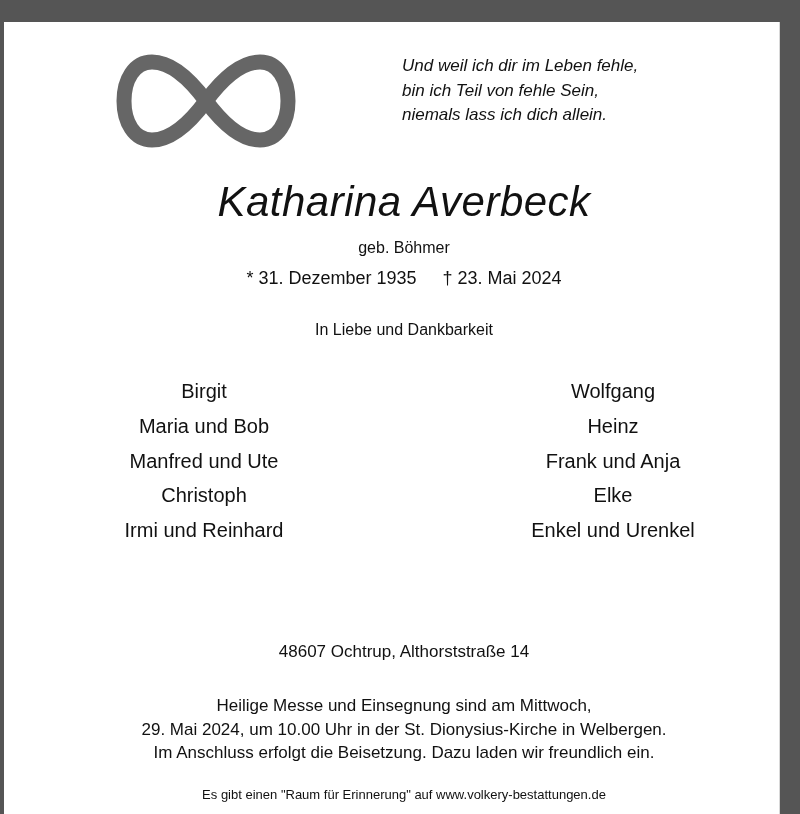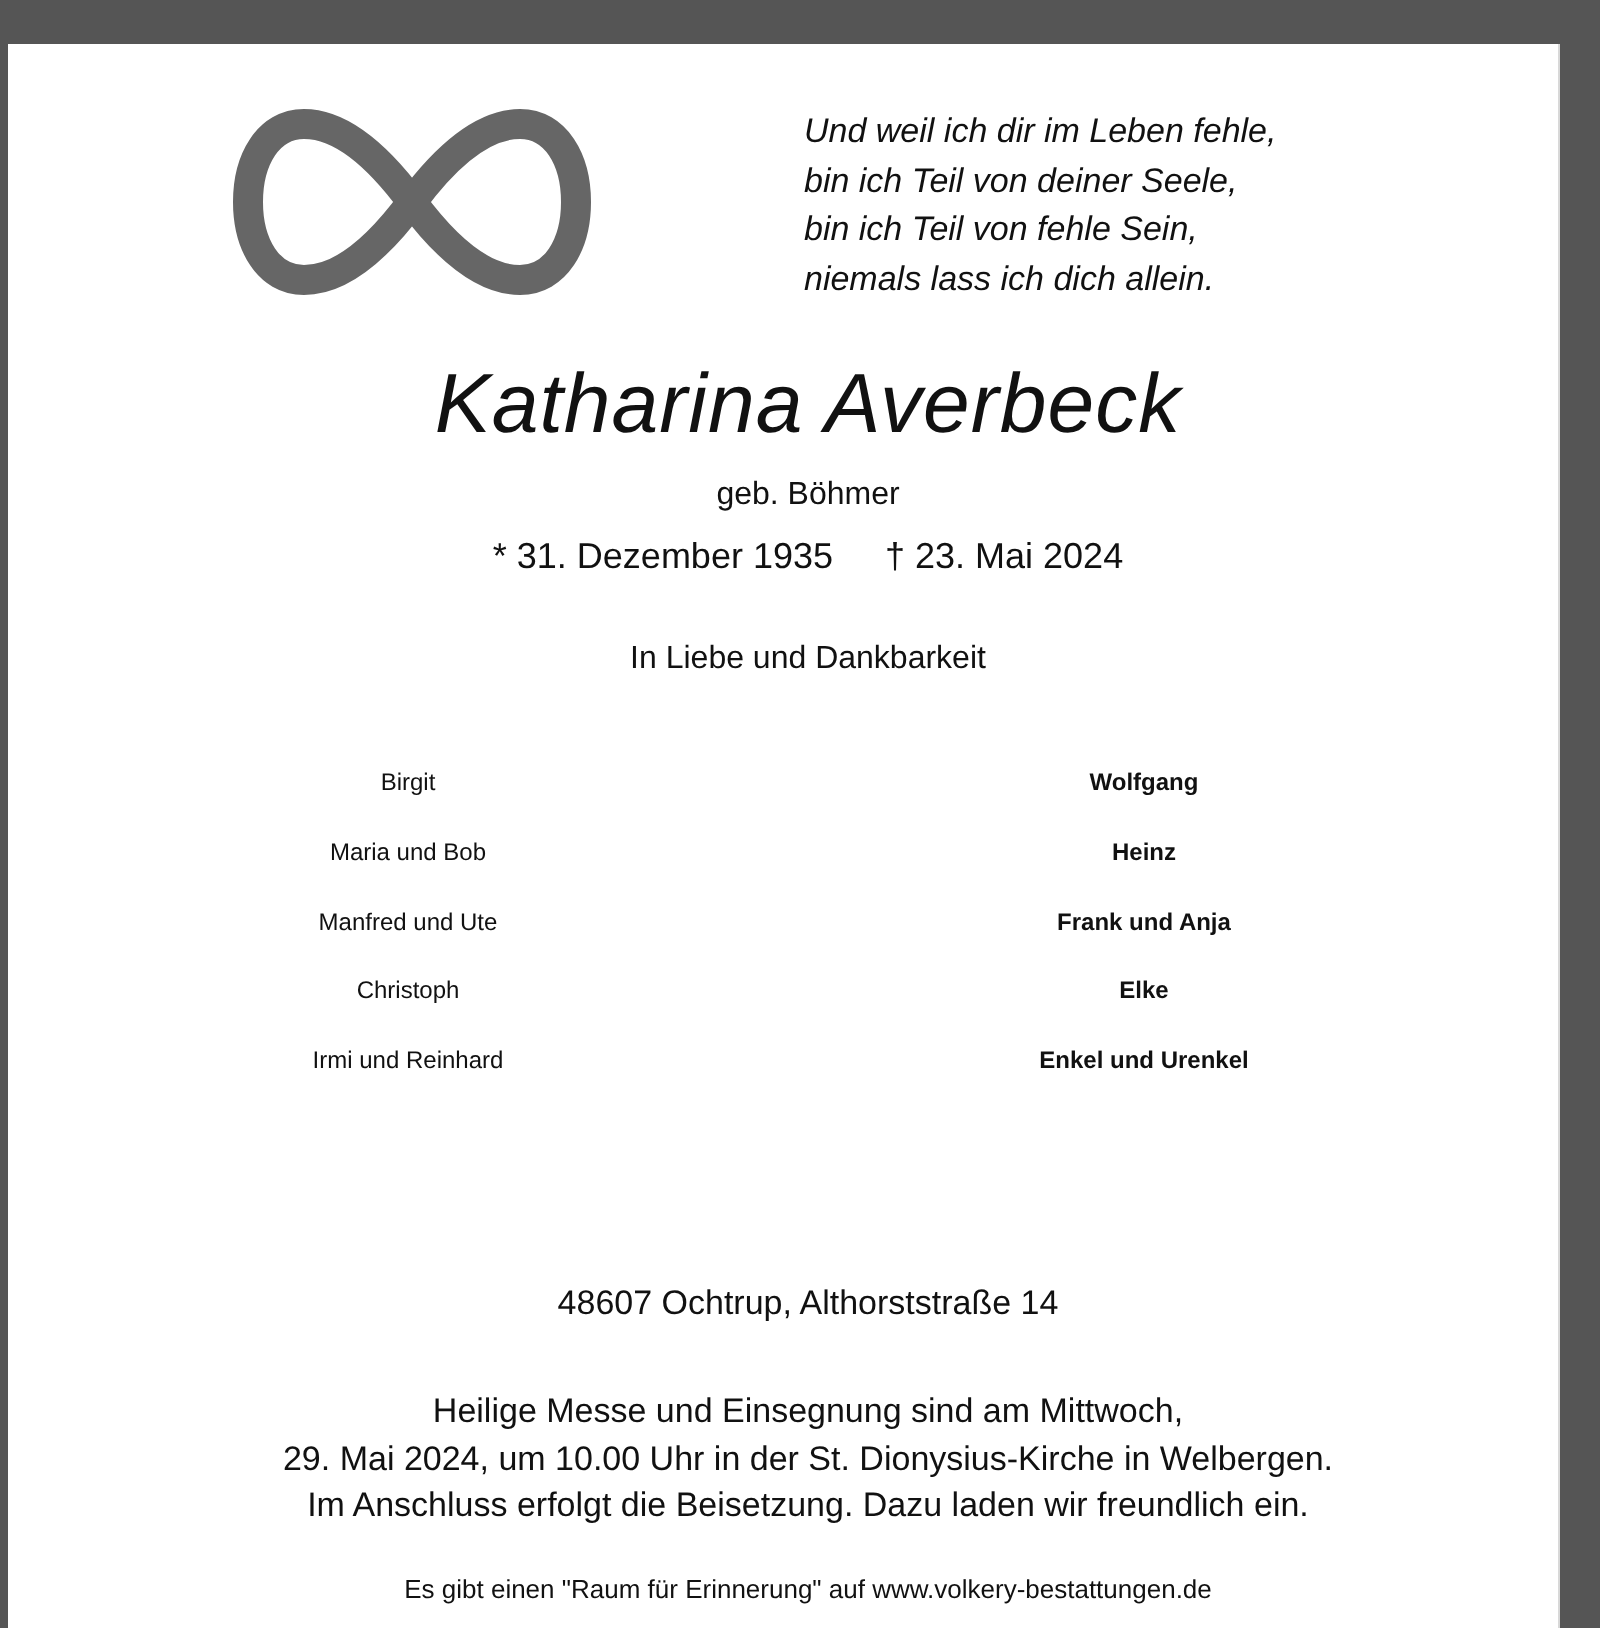--- a/index.html
+++ b/index.html
@@ -64,45 +64,44 @@
     }
     .maiden { top: 217px; font-size: 16px; }
     .dates { top: 246px; font-size: 18px; }
     .dates .gap { display: inline-block; width: 26px; }
     .thanks { top: 299px; font-size: 16px; }
     .col {
       position: absolute;
       top: 352px;
       width: 300px;
       text-align: center;
-      font-size: 12px;
+      font-size: 20px;
       line-height: 34.8px;
     }
     .col.left { left: 50px; }
-    .col.right { left: 418px; font-weight: bold; }
+    .col.right { left: 459px; }
     .address { top: 620px; font-size: 17px; }
     .service {
       top: 672px;
       font-size: 17px;
       line-height: 23.5px;
     }
     .footer { top: 765px; font-size: 13px; }
   </style>
 </head>
 <body>
 
 <div class="frame">
 
   <svg class="infinity" viewBox="0 0 180 98">
     <path d="M90,49 C70,22 52,10 36,10 C18,10 8,28 8,49 C8,70 18,88 36,88 C52,88 70,76 90,49 C110,22 128,10 144,10 C162,10 172,28 172,49 C172,70 162,88 144,88 C128,88 110,76 90,49 Z" fill="none" stroke="#666666" stroke-width="15" stroke-linejoin="round"></path>
   </svg>
 
   <div class="poem">
     <div>Und weil ich dir im Leben fehle,</div>
-    <div>bin ich Teil von deiner Seele,</div>
     <div>bin ich Teil von fehle Sein,</div>
     <div>niemals lass ich dich allein.</div>
   </div>
 
   <div class="name">Katharina Averbeck</div>
 
   <div class="centered maiden">geb. Böhmer</div>
 
   <div class="centered dates">
     <span>* 31. Dezember 1935</span><span class="gap"></span><span>† 23. Mai 2024</span>

